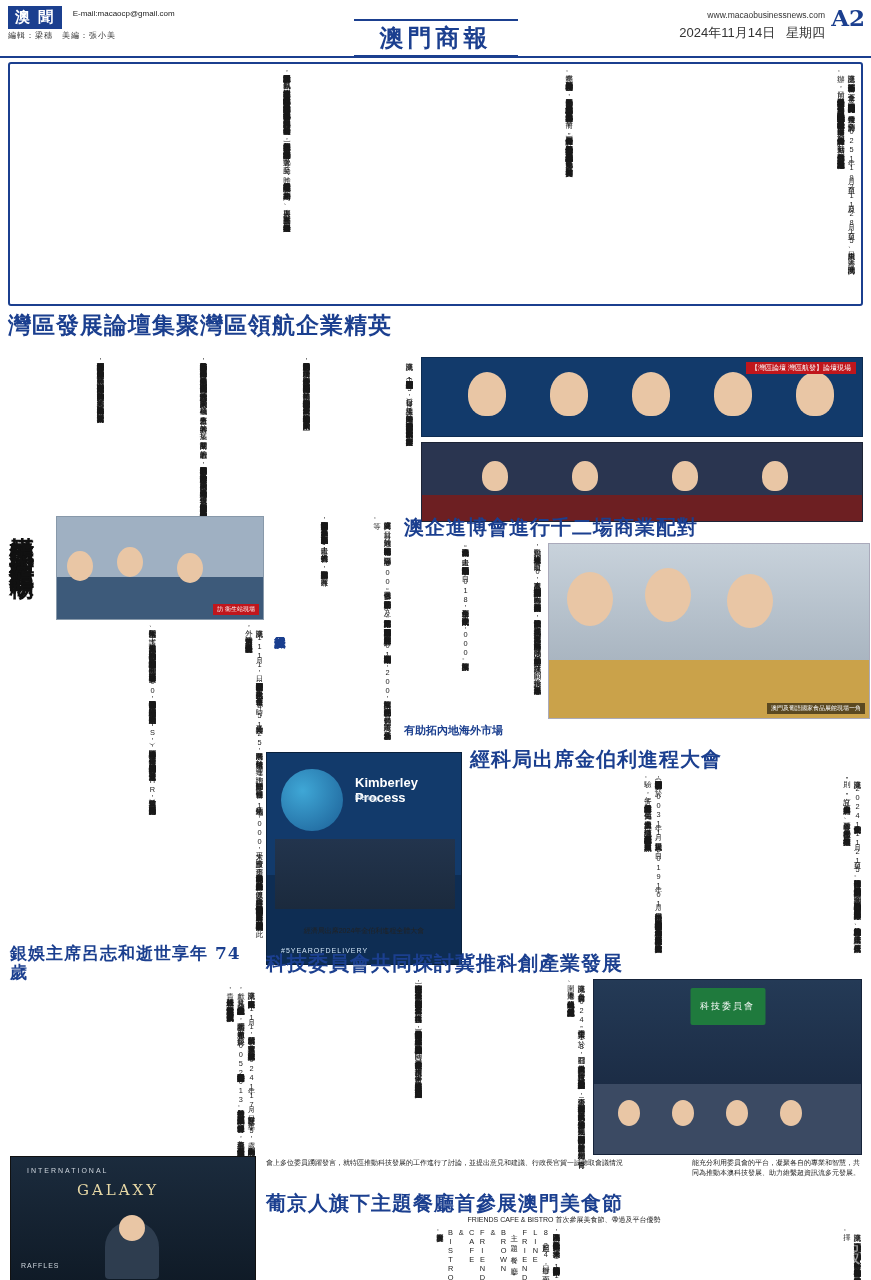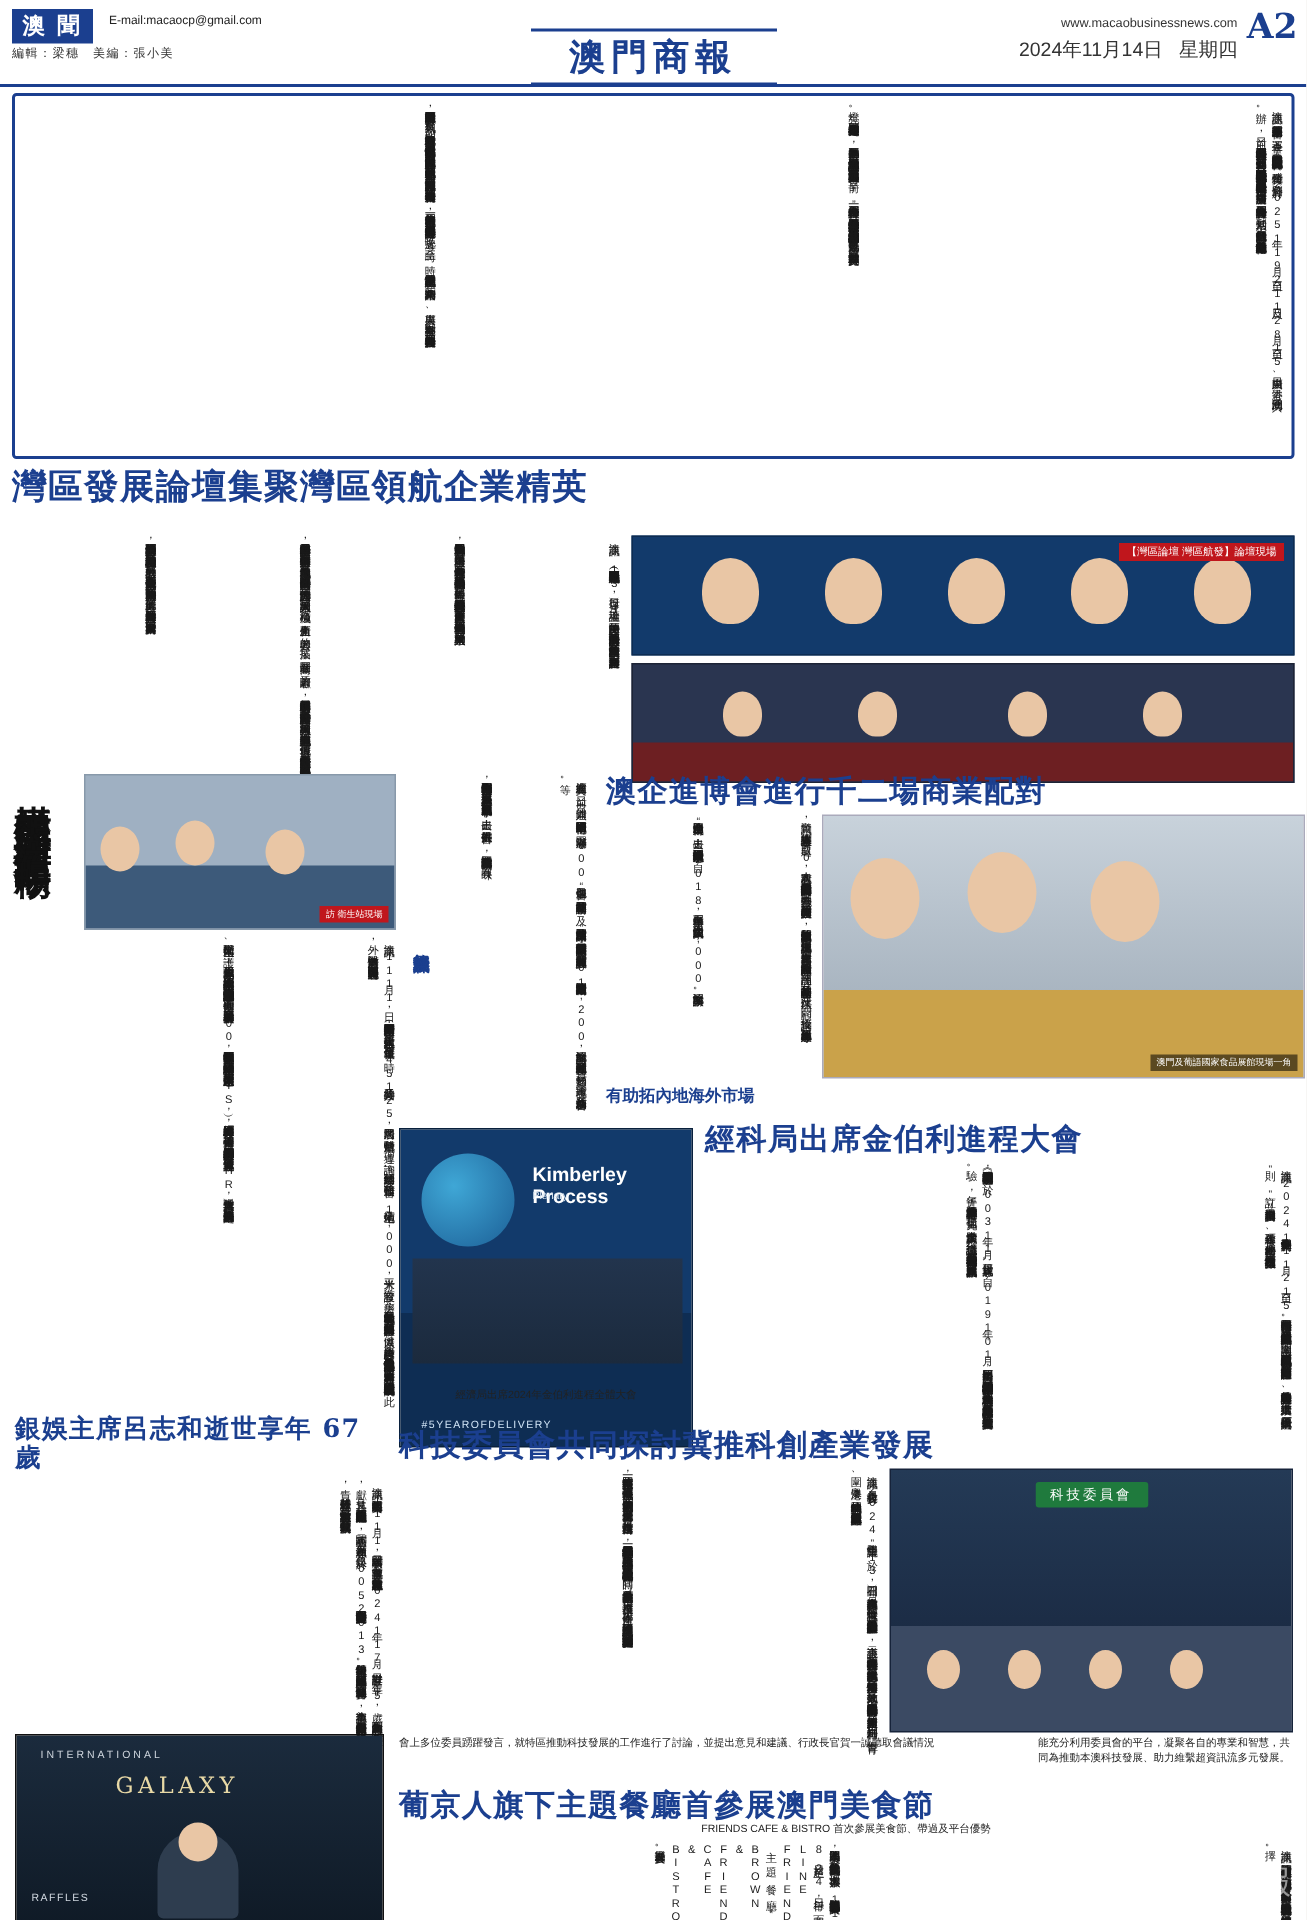--- a/index.html
+++ b/index.html
@@ -119,21 +119,21 @@
   .kp-people{position:absolute;right:6px;top:26px;width:170px;height:78px;
     background:linear-gradient(#22344d,#1b2a3d);}
 
   .figstrip{position:absolute;left:0;bottom:0;width:100%;height:40%;background:#3b4a63;}
   .watermark{
     position:absolute;right:8px;bottom:10px;color:rgba(255,255,255,.55);
     font-size:22px;font-weight:normal;letter-spacing:2px;
   }
   .greenbadge{
     position:absolute;left:50%;top:8px;transform:translateX(-50%);
-    background:#1f7a3d;color:#fff;font-size:9px;padding:2px 10px;border-radius:2px;letter-spacing:2px;
+    background:#1f7a3d;color:#fff;font-size:9px;padding:12px 10px;border-radius:2px;letter-spacing:2px;
   }
 </style>
 </head>
 <body>
 
 <div class="page">
 
   <div class="masthead">
     <div class="mast-left">
       <span class="mast-badge">澳 聞</span>
@@ -267,21 +267,21 @@
       <div class="cols">
         <div class="body-txt">澳商訊 2024年金伯利進程全體大會於11月12日至15日在阿拉伯聯合酋長國迪拜舉行。經濟及科技發展局局長戴建業作為中國代表團成員之一出席會議。會議期間，金伯利進程的成員及觀察員聽取進程各委員會工作組過去一年的工作匯報，討論後有關目的議題及打它未來的工作方向等。
 今年的大會重點討論完善進程的核心文件、繼續推進落實”負責任鑽石採購七項原則”、訂立”參與證書全伯利進程日”，各項審核工作、秘書處的產標件、議案規則及各項技術性指標等。</div>
         <div class="body-txt">《金伯利進程證書制度》旨在監管毛坯鑽石國際貿易，於2003年1月1日起正式實施。自2019年10月1日起由用於澳門特區，經濟及科技發展局作為澳門特區《金伯利進程證書制度》的指定機關，為本澳金伯利進程證書核發機構，負責發證毛坯鑽石進出口及相關核准證書，並在進行審查及進出口貨物確認抽驗。
 近年，本澳金伯利證書的數量維持穩定，包括先備4次參加全體大會議，結識議行議會，參與毛坯鑽石貿易長進與利本澳機構鑽石及寶石的產業鏈，助力維繫超資訊流多元發展。</div>
       </div>
     </div>
   </div>
 
   <div class="blk" style="left:10px;top:944px;width:246px;height:326px;">
-    <div class="hl hl-xs">銀娛主席呂志和逝世享年 67 歲</div>
+    <div class="hl hl-xs">銀娛主席呂志和逝世享年 74 歲</div>
     <div style="height:164px;margin-top:5px;">
       <div class="cols">
         <div class="body-txt">澳商訊 銀河娛樂集團有限公司11月11日發出新聞稿表示，董事會兌誠宣布，報誠主席兼執行董事呂志和於2024年11月7日安詳辭世，享年95歲，呂志和為該集團的創辦人，為集團作出重要貢獻，其遠見、卓越的領導能力和樹德成為該集團發展和持續成功的基石。
 新聞稿表示，在呂志和領導下，銀娛於2005年成為首間於香港聯合交易所有限公司上市的博彩公司及於2013年被納入恆生指數成份股。銀娛將繼續推動集團多元化發展，並堅持穩健經營和審慎。
 董事會認為，呂志和的畢生對集團創建不僅造成任何影響，銀娛將繼續恪盡己責，並將就該委任行政公佈。董事會對呂志和離世表示最深切哀悼，並向其家屬致以最深切關懷。</div>
       </div>
     </div>
     <div style="margin-top:6px;width:246px;height:130px;background:linear-gradient(#1b2b3d,#0f1a26);position:relative;overflow:hidden;border:1px solid #111;box-sizing:border-box;">
       <div style="position:absolute;left:16px;top:10px;color:#cfd6de;font-size:7px;letter-spacing:2px;">INTERNATIONAL</div>
       <div style="position:absolute;left:66px;top:24px;color:#e8d9a6;font-size:15px;letter-spacing:3px;font-family:'DejaVu Serif',serif;">GALAXY</div>

